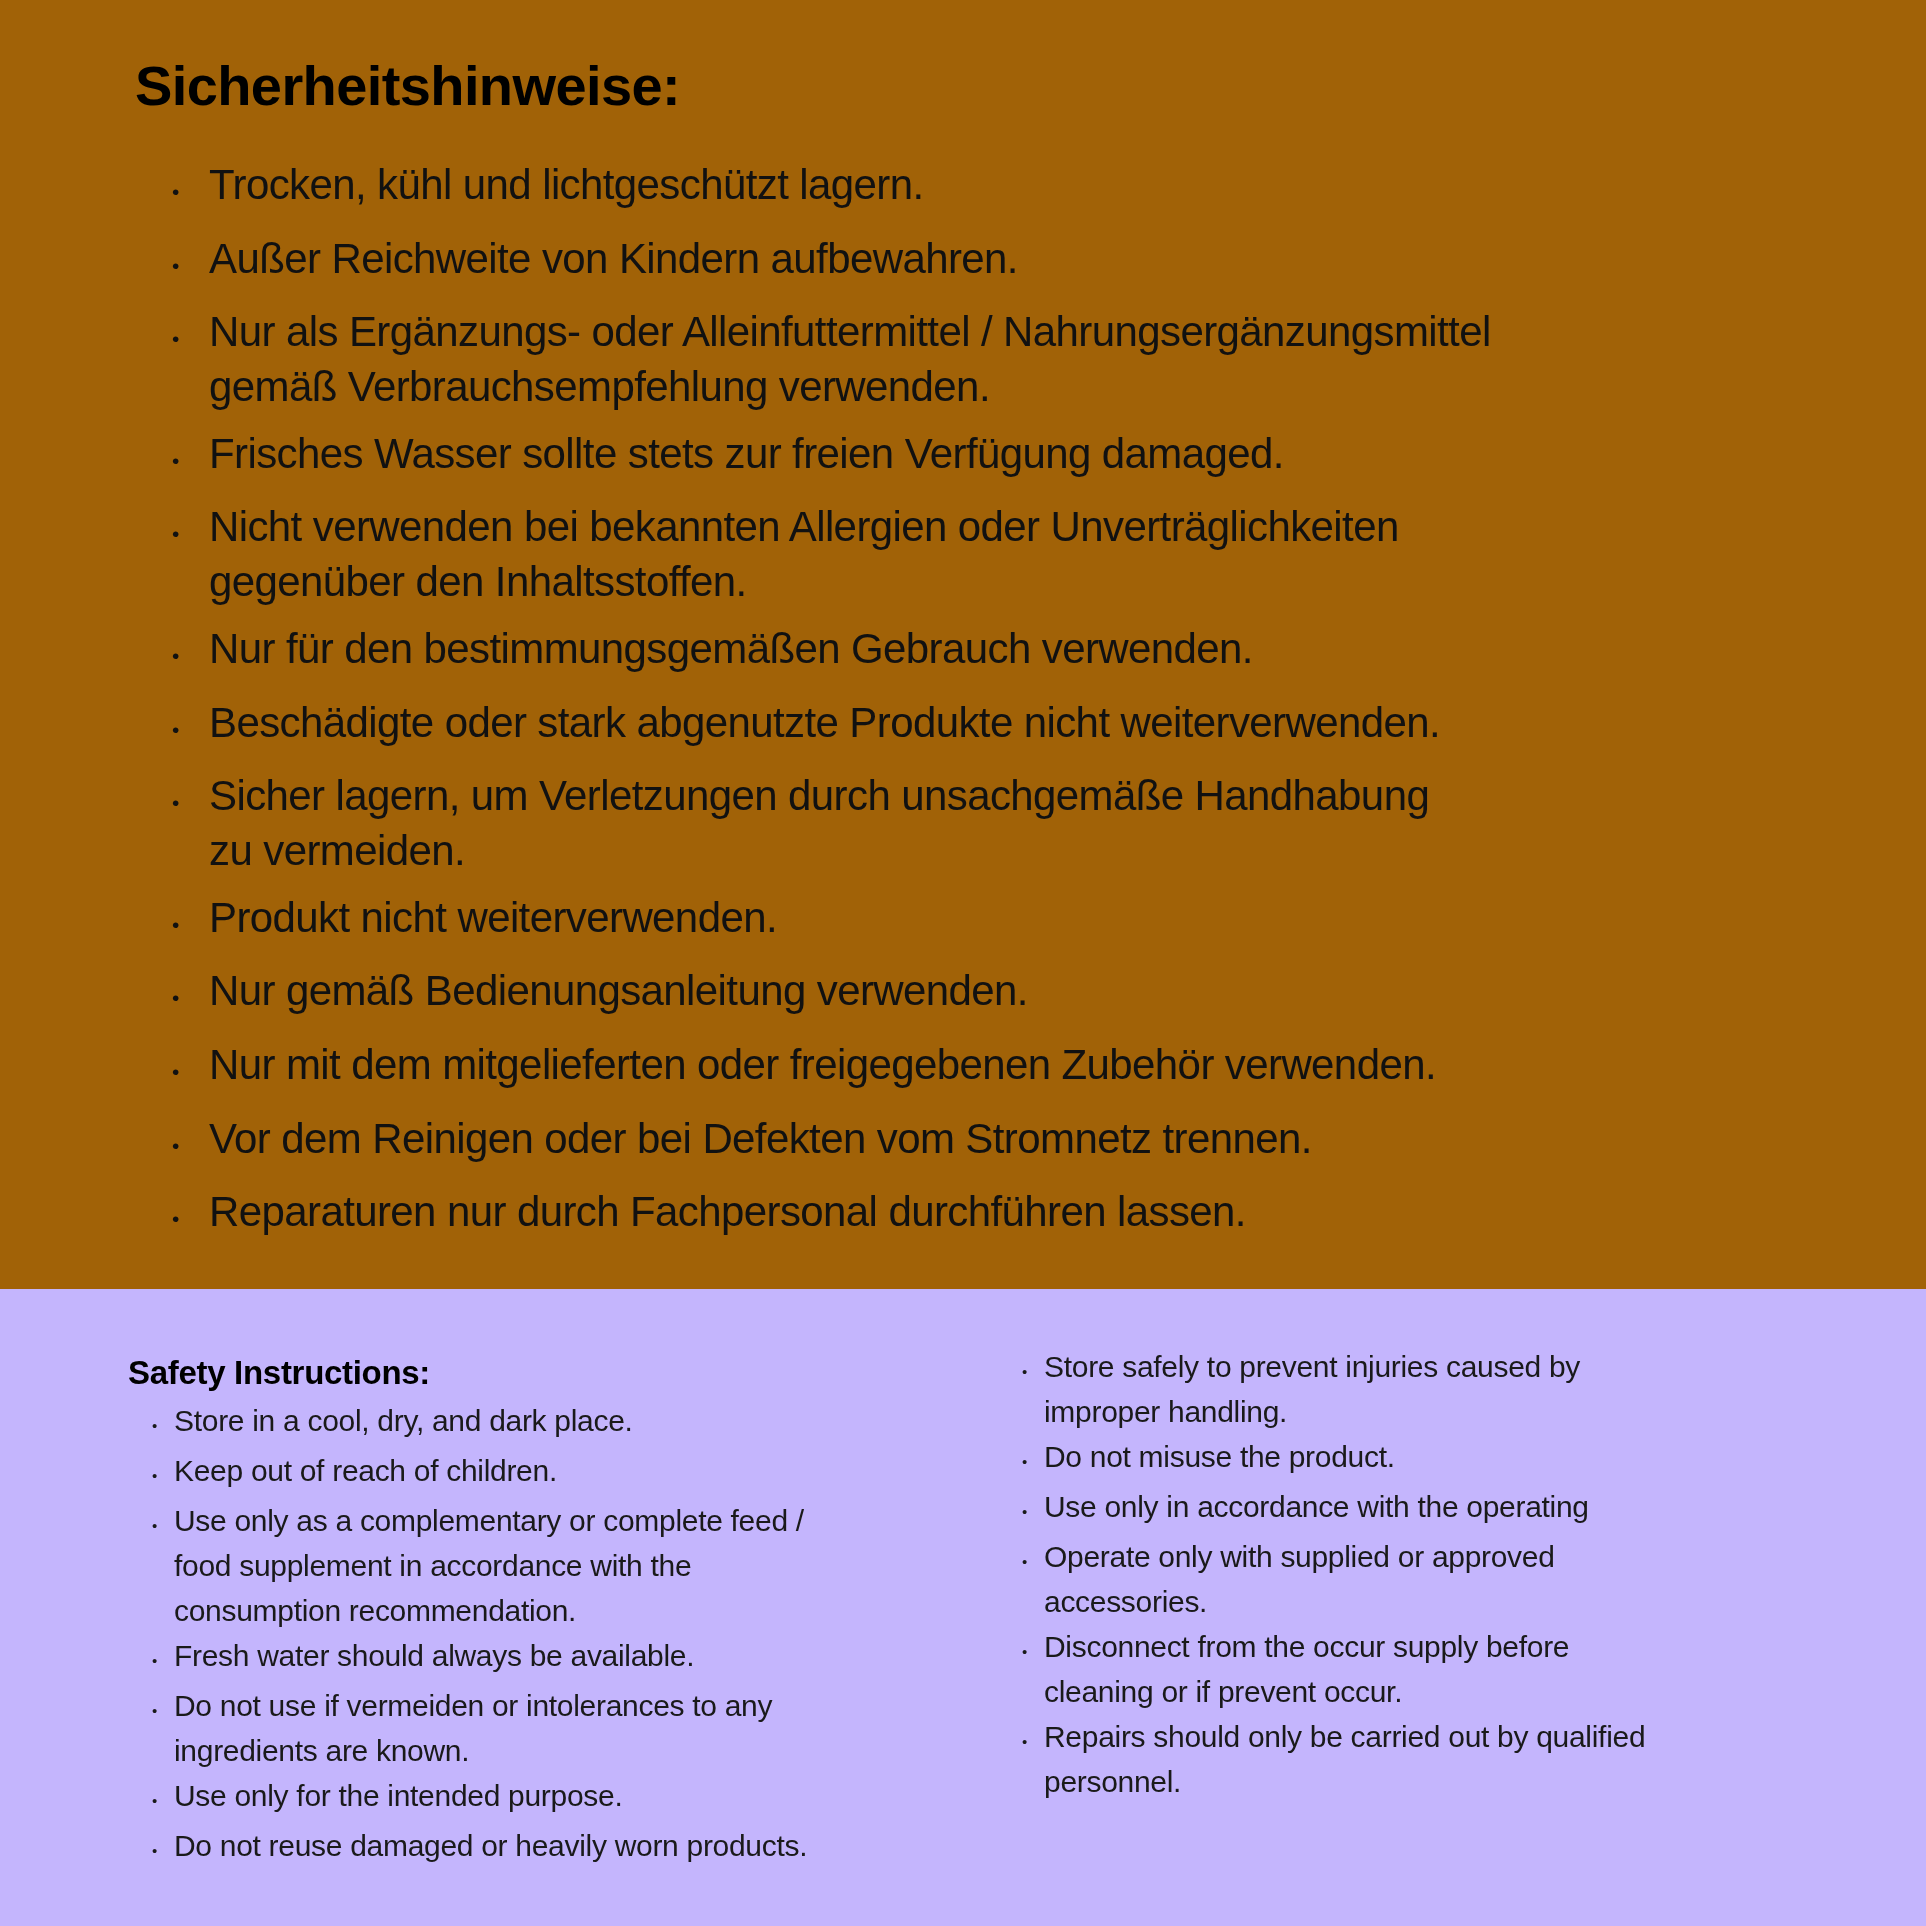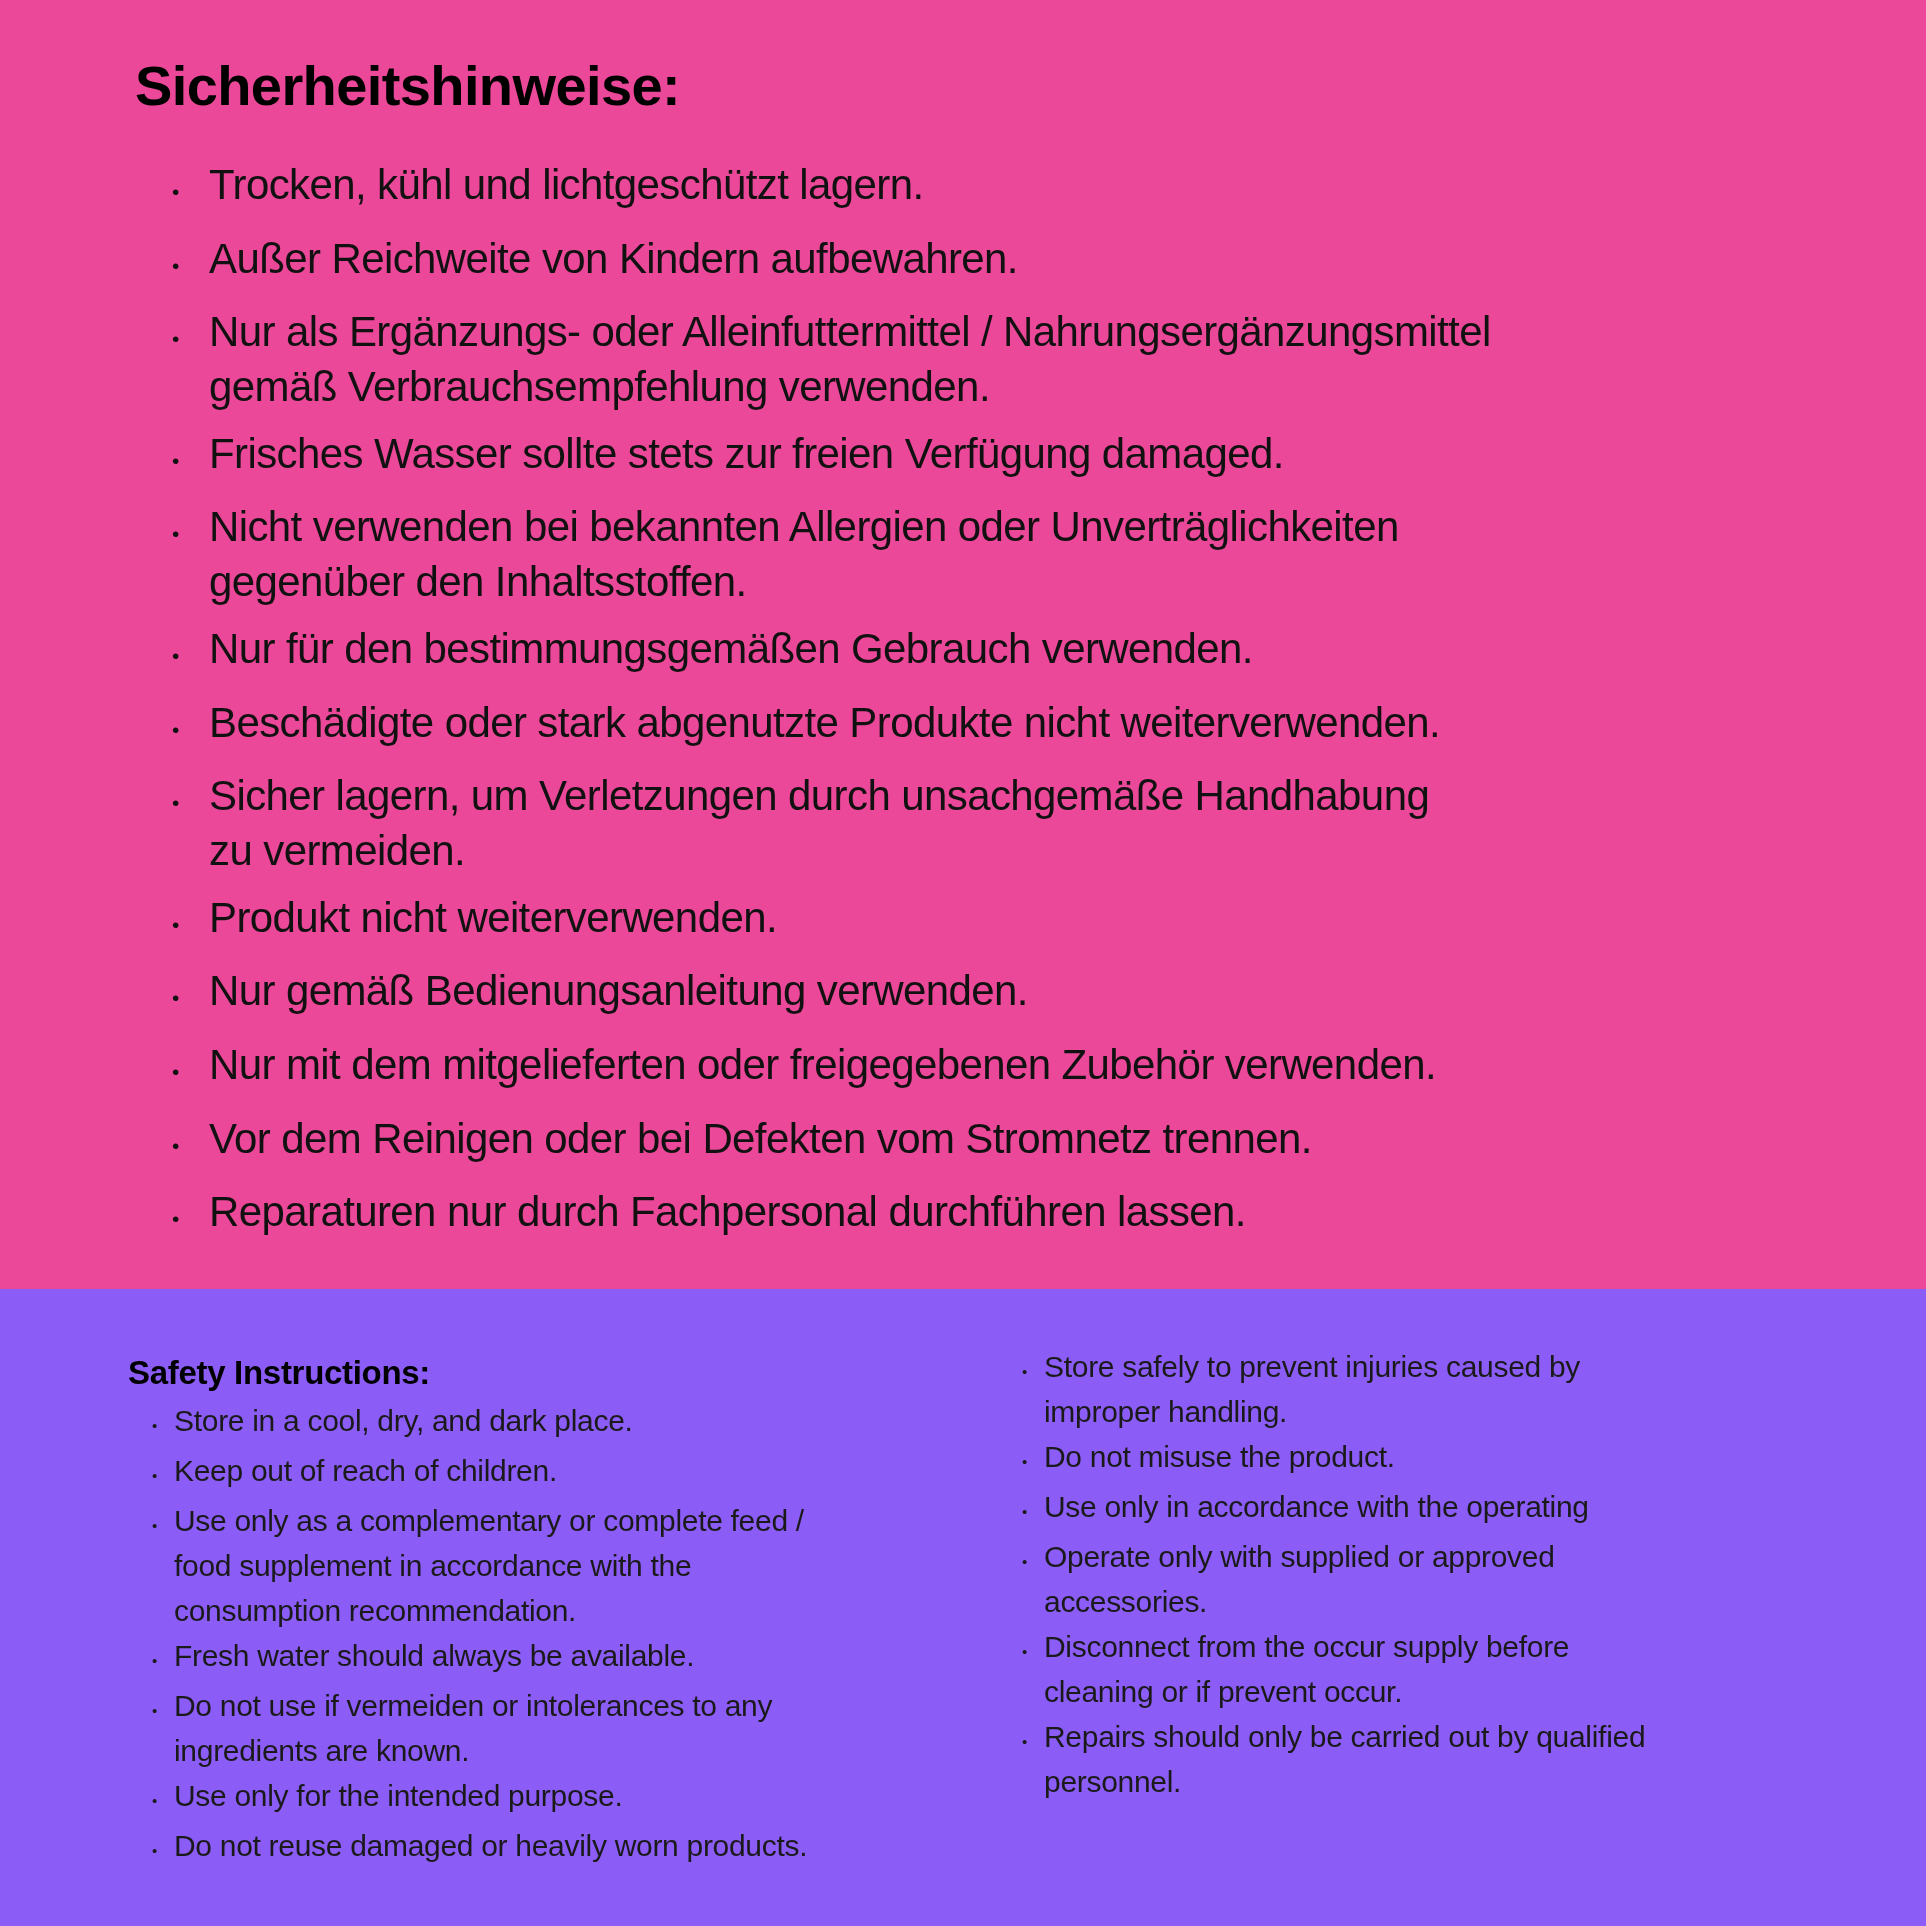--- a/index.html
+++ b/index.html
@@ -6,21 +6,21 @@
   html, body {
     width: 1926px; height: 1926px;
     background: #ffffff;
     font-family: "Liberation Sans", sans-serif;
     color: #1a1a1a;
     overflow: hidden;
   }
   .page { position: relative; width: 1926px; height: 1926px; }
 
   
-  .section-de { position: absolute; top: 0; left: 0; width: 1926px; height: 1289px; background: #ec4899; }
+  .section-de { position: absolute; top: 0; left: 0; width: 1926px; height: 1289px; background: #a16207; }
   .de-title {
     position: absolute; left: 135px; top: 55px;
     font-size: 56px; font-weight: 700; color: #000000;
     letter-spacing: -0.6px; line-height: 1.1;
   }
   ul.bullets { list-style: none; }
   ul.bullets li { display: flex; align-items: baseline; }
   ul.bullets .marker { font-size: 0.5em; flex: 0 0 auto; }
   ul.bullets .text .line { white-space: nowrap; }
 
@@ -28,21 +28,21 @@
     position: absolute; left: 172px; top: 157px;
     font-size: 42px; line-height: 55px; letter-spacing: -0.6px; color: #111111;
   }
   .de-list li { margin-bottom: 11.6px; }
   .de-list .marker { width: 37px; }
 
   
   .section-en {
     position: absolute; top: 1289px; left: 0;
     width: 1926px; height: 637px;
-    background: #8b5cf6;
+    background: #c4b5fd;
   }
   .en-title {
     position: absolute; left: 128px; top: 64px;
     font-size: 33px; font-weight: 700; color: #000000;
     letter-spacing: -0.3px; line-height: 39px;
   }
   .en-list {
     font-size: 30px; line-height: 45px; letter-spacing: -0.3px; color: #1a1a1a;
   }
   .en-list-left  { position: absolute; left: 152px;  top: 109px; }

